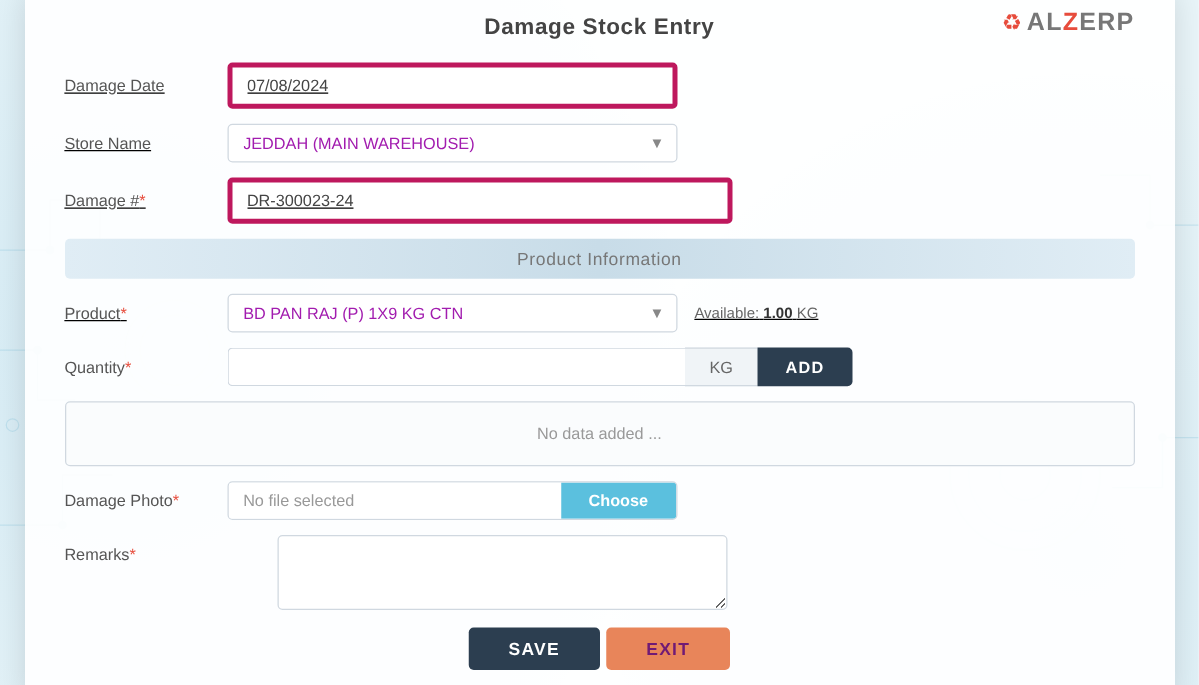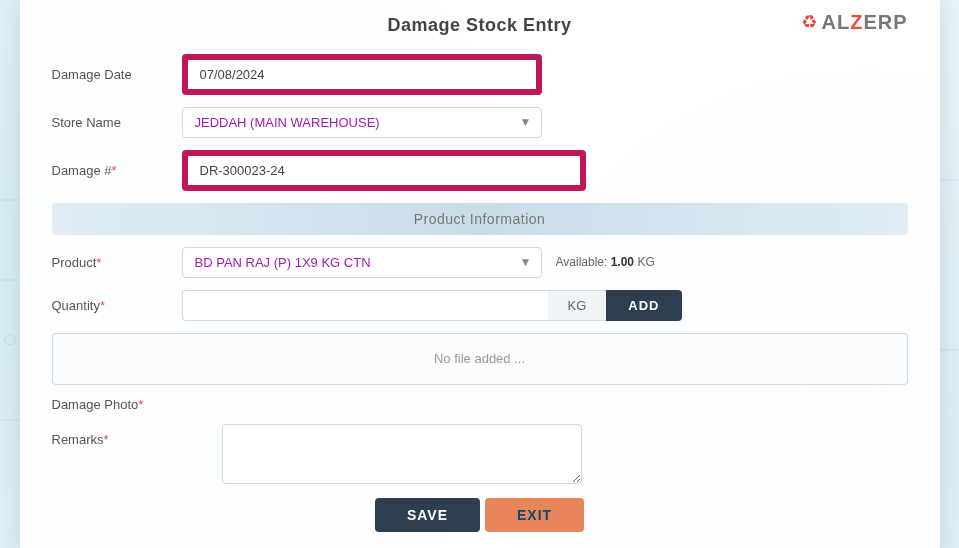--- a/index.html
+++ b/index.html
@@ -68,32 +68,33 @@
       font-weight: 800;
       letter-spacing: 1px;
     }
     .logo-text .al { color: #777; }
     .logo-text .z { color: #e74c3c; }
     .logo-text .erp { color: #777; }
     .form-row {
       display: flex;
       align-items: center;
       margin-bottom: 12px;
+      text-decoration: underline;
     }
     .form-label {
       width: 130px;
       font-size: 13px;
       color: #555;
       flex-shrink: 0;
     }
     .required {
       color: #e74c3c;
     }
     .form-input {
-      border: 6px solid #be185d;
+      border: 4px solid #be185d;
       border-radius: 4px;
       padding: 7px 12px;
       font-size: 13px;
       color: #444;
       background: #fff;
       outline: none;
       width: 360px;
     }
     .form-select-wrapper {
       position: relative;
@@ -236,21 +237,21 @@
       border: none;
       border-radius: 4px;
       padding: 9px 32px;
       font-size: 14px;
       font-weight: 700;
       cursor: pointer;
       letter-spacing: 1px;
     }
     .exit-btn {
       background: #e8855a;
-      color: #0c4a6e;
+      color: #701a75;
       border: none;
       border-radius: 4px;
       padding: 9px 32px;
       font-size: 14px;
       font-weight: 700;
       cursor: pointer;
       letter-spacing: 1px;
     }
     .available-text {
       font-size: 12px;
@@ -357,27 +358,31 @@
       <span>Quantity</span><span class="required">*</span>
     </label>
     <div class="quantity-input-group">
       <input class="qty-input" type="text" style="">
       <span class="qty-unit">KG</span>
       <button class="add-btn">ADD</button>
     </div>
   </div>
 
   <div class="no-data-box">
-    <span>No file added ...</span>
+    <span>No data added ...</span>
   </div>
 
   <div class="file-row">
     <label class="form-label">
       <span>Damage Photo</span><span class="required">*</span>
     </label>
+    <div class="file-input-wrapper">
+      <span class="file-label">No file selected</span>
+      <button class="choose-btn">Choose</button>
+    </div>
   </div>
 
   <div class="remarks-row">
     <label class="remarks-label">
       <span>Remarks</span><span class="required">*</span>
     </label>
     <textarea class="remarks-textarea" style=""></textarea>
   </div>
 
   <div class="form-actions">

